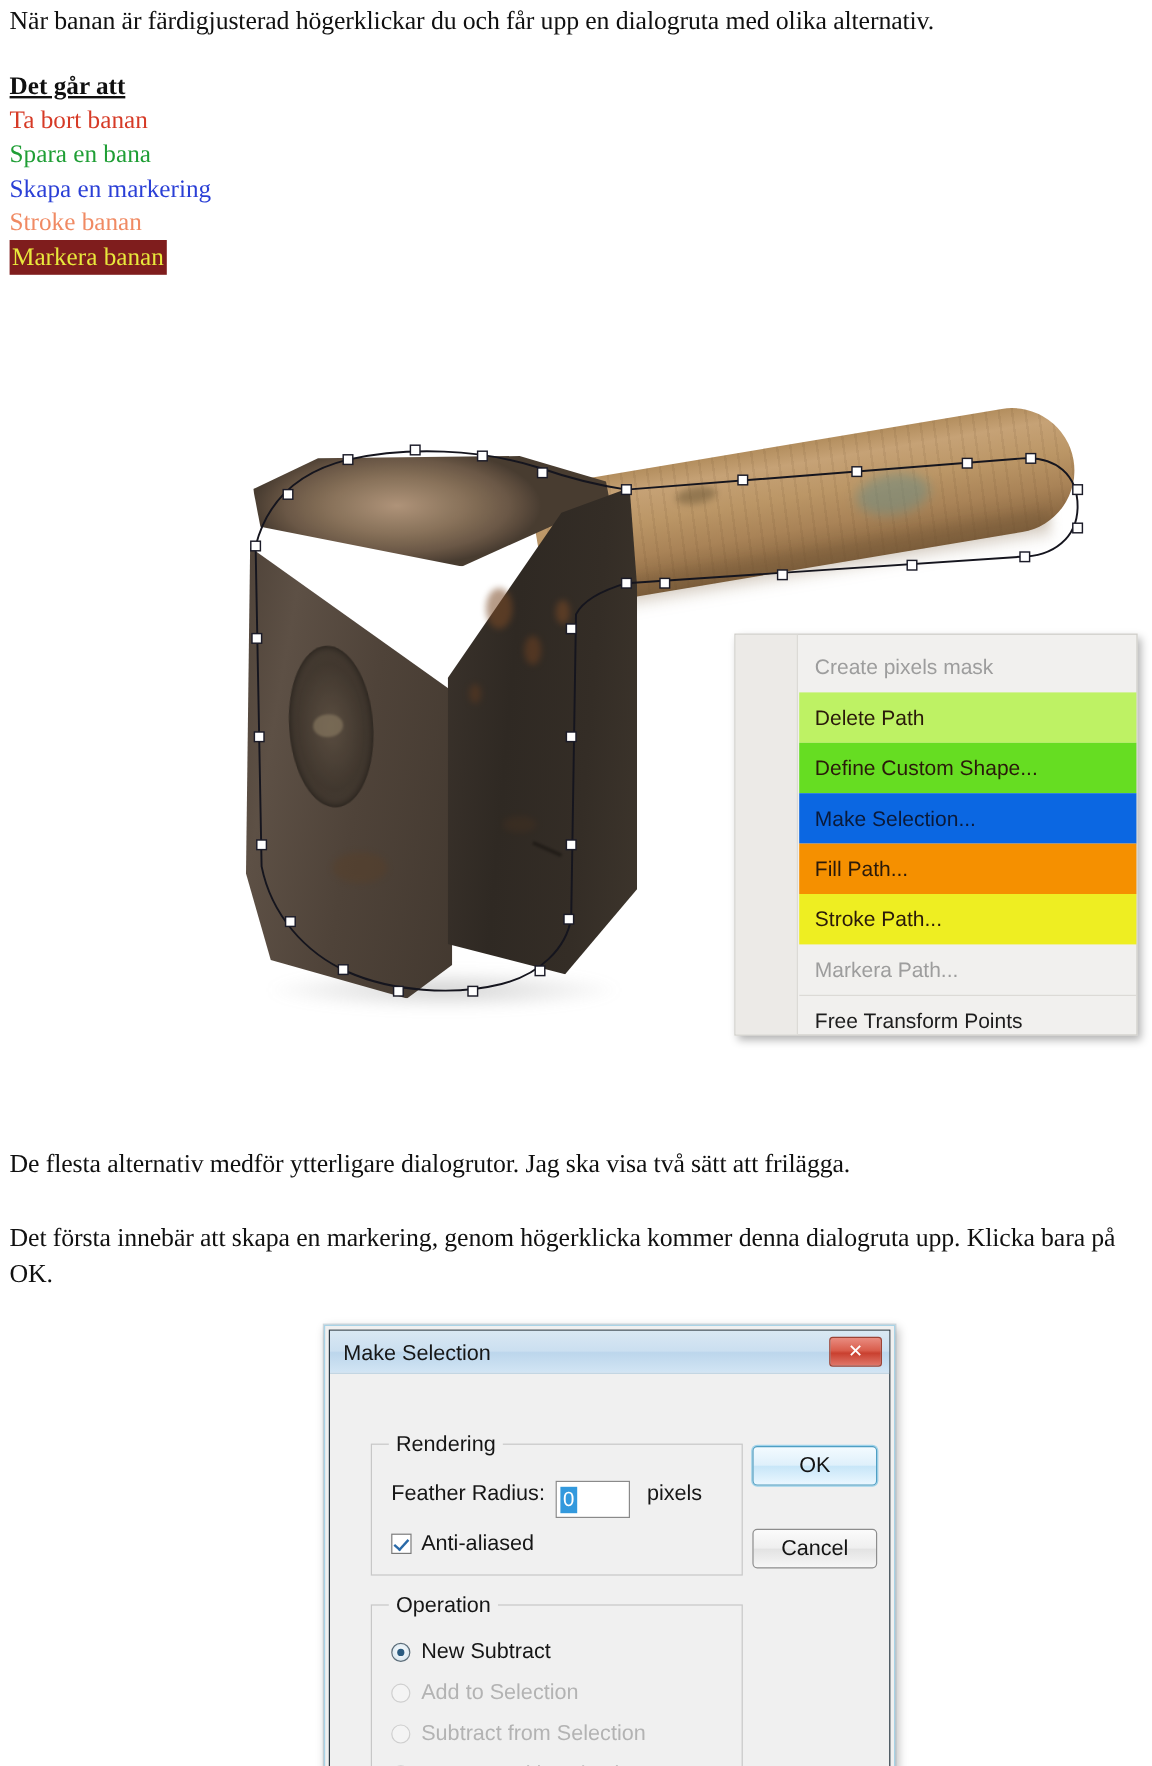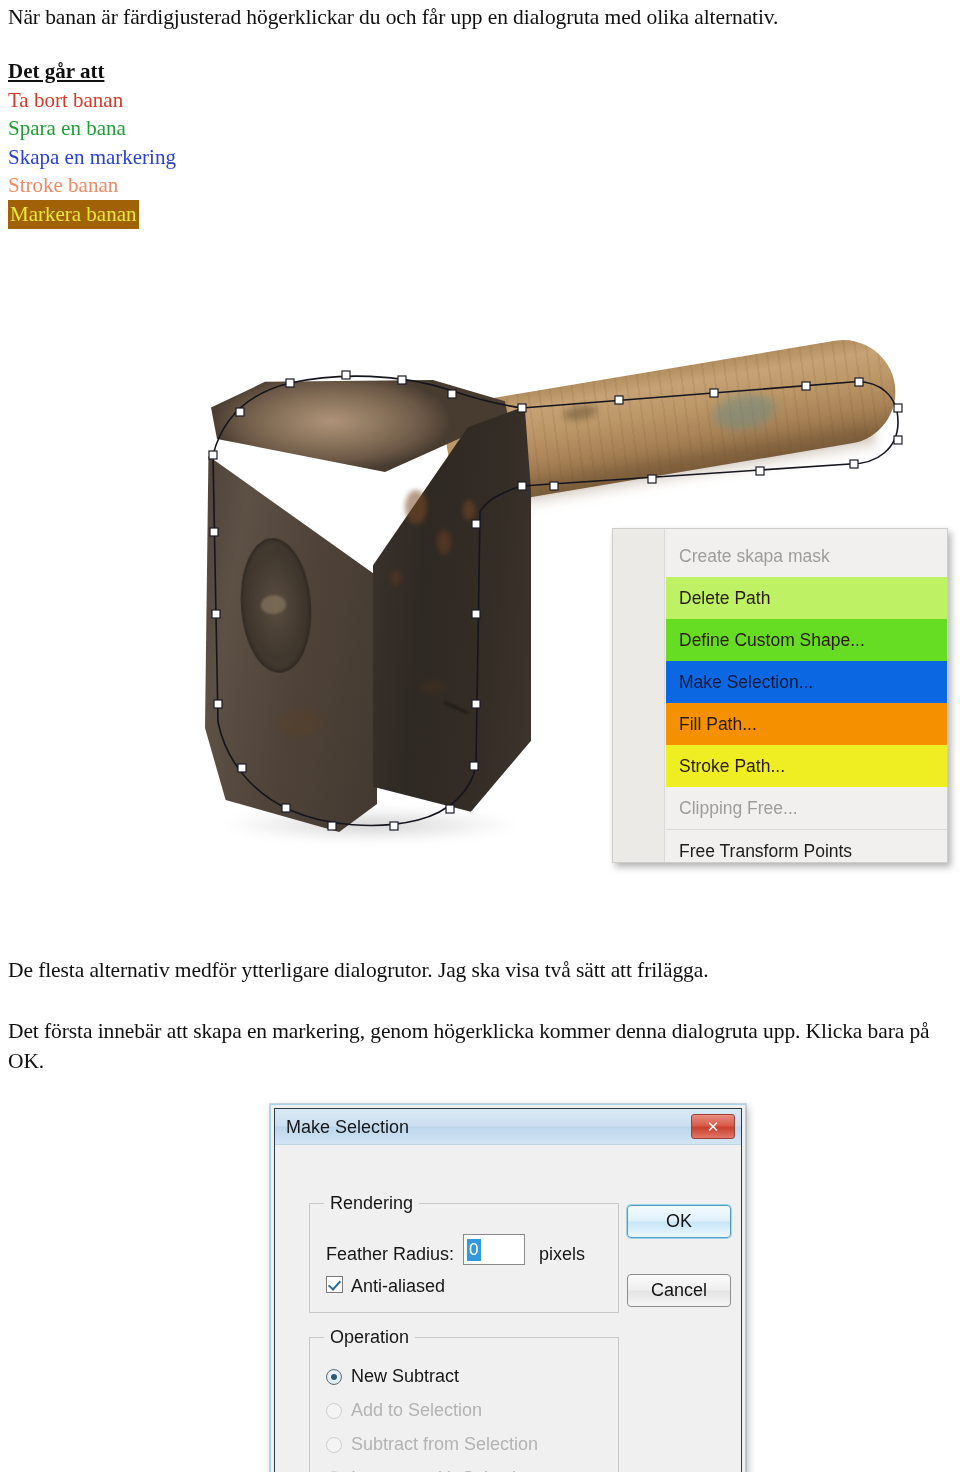--- a/index.html
+++ b/index.html
@@ -294,21 +294,21 @@
     background: #f0f0f0;
     font-size: 18px;
     color: #161616;
   }
   #grp-rendering { left: 32px; top: 58px; width: 310px; height: 110px; }
   #grp-operation { left: 32px; top: 192px; width: 310px; height: 176px; }
 
   .field-row {
     position: absolute;
     left: 16px; top: 30px;
-    display: flex; align-items: flex-end;
+    display: flex; align-items: flex-start;
   }
   .field-label { font-size: 18px; color: #161616; margin-right: 9px; }
   .num-input {
     width: 62px; height: 31px;
     background: #ffffff;
     border: 1px solid #8a8a8a;
     position: relative;
   }
   .num-input .sel {
     position: absolute;
@@ -317,21 +317,21 @@
     background: #3399dd;
     color: #ffffff;
     font-size: 17px;
     line-height: 22px;
   }
   .units { font-size: 18px; color: #161616; margin-left: 14px; }
 
   .check-row {
     position: absolute;
     left: 16px; top: 72px;
-    display: flex; align-items: flex-start;
+    display: flex; align-items: center;
   }
   .checkbox {
     width: 17px; height: 17px;
     border: 1px solid #7a7a7a;
     background: #ffffff;
     margin-right: 8px;
     position: relative;
   }
   .checkbox::after {
     content: "";
@@ -405,21 +405,21 @@
 <body>
 
 <div class="intro">När banan är färdigjusterad högerklickar du och får upp en dialogruta med olika alternativ.</div>
 
 <div class="opt-list">
   <div class="opt-head">Det går att</div>
   <div><span class="opt-row" id="opt-0" style="color: rgb(214, 58, 38);">Ta bort banan</span></div>
   <div><span class="opt-row" id="opt-1" style="color: rgb(31, 158, 53);">Spara en bana</span></div>
   <div><span class="opt-row" id="opt-2" style="color: rgb(42, 63, 214);">Skapa en markering</span></div>
   <div><span class="opt-row" id="opt-3" style="color: rgb(240, 138, 99);">Stroke banan</span></div>
-  <div><span class="opt-row mark" id="opt-4" style="color: rgb(232, 232, 60); background: #a16207; text-align: right;">Markera banan</span></div>
+  <div><span class="opt-row mark" id="opt-4" style="color: rgb(232, 232, 60); background: #7f1d1d; text-align: right;">Markera banan</span></div>
 </div>
 
 <div class="stage">
 
   <div class="obj-shadow"></div>
 
   <div class="handle">
     <div class="handle-body"></div>
     <div class="handle-grain"></div>
     <div class="handle-stain"></div>
@@ -487,27 +487,27 @@
       <rect x="64" y="340" width="8" height="8"></rect>
       <rect x="62" y="250" width="8" height="8"></rect>
       <rect x="60" y="168" width="8" height="8"></rect>
     </g>
   </svg>
 </div>
 
 <div class="ctx-menu">
   <div class="ctx-gutter"></div>
   <div class="ctx-items">
-    <div class="ctx-item disabled" id="ctx-0">Create skapa mask</div>
+    <div class="ctx-item disabled" id="ctx-0">Create pixels mask</div>
     <div class="ctx-item" id="ctx-1" style="background: #bef264; color: rgb(42, 26, 10);">Delete Path</div>
     <div class="ctx-item" id="ctx-2" style="background: rgb(102, 221, 34); color: rgb(42, 26, 10);">Define Custom Shape...</div>
     <div class="ctx-item" id="ctx-3" style="background: rgb(11, 103, 226); color: rgb(10, 26, 58);">Make Selection...</div>
     <div class="ctx-item" id="ctx-4" style="background: rgb(245, 144, 0); color: rgb(42, 26, 10);">Fill Path...</div>
     <div class="ctx-item" id="ctx-5" style="background: rgb(238, 238, 34); color: rgb(42, 26, 10);">Stroke Path...</div>
-    <div class="ctx-item disabled" id="ctx-6">Clipping Free...</div>
+    <div class="ctx-item disabled" id="ctx-6">Markera Path...</div>
     <div class="ctx-item sep" id="ctx-7">Free Transform Points</div>
   </div>
 </div>
 
 <div class="para" id="para-1">De flesta alternativ medför ytterligare dialogrutor. Jag ska visa två sätt att frilägga.</div>
 <div class="para" id="para-2">Det första innebär att skapa en markering, genom högerklicka kommer denna dialogruta upp. Klicka bara på OK.</div>
 
 <div class="dlg">
   <div class="dlg-inner">
 

